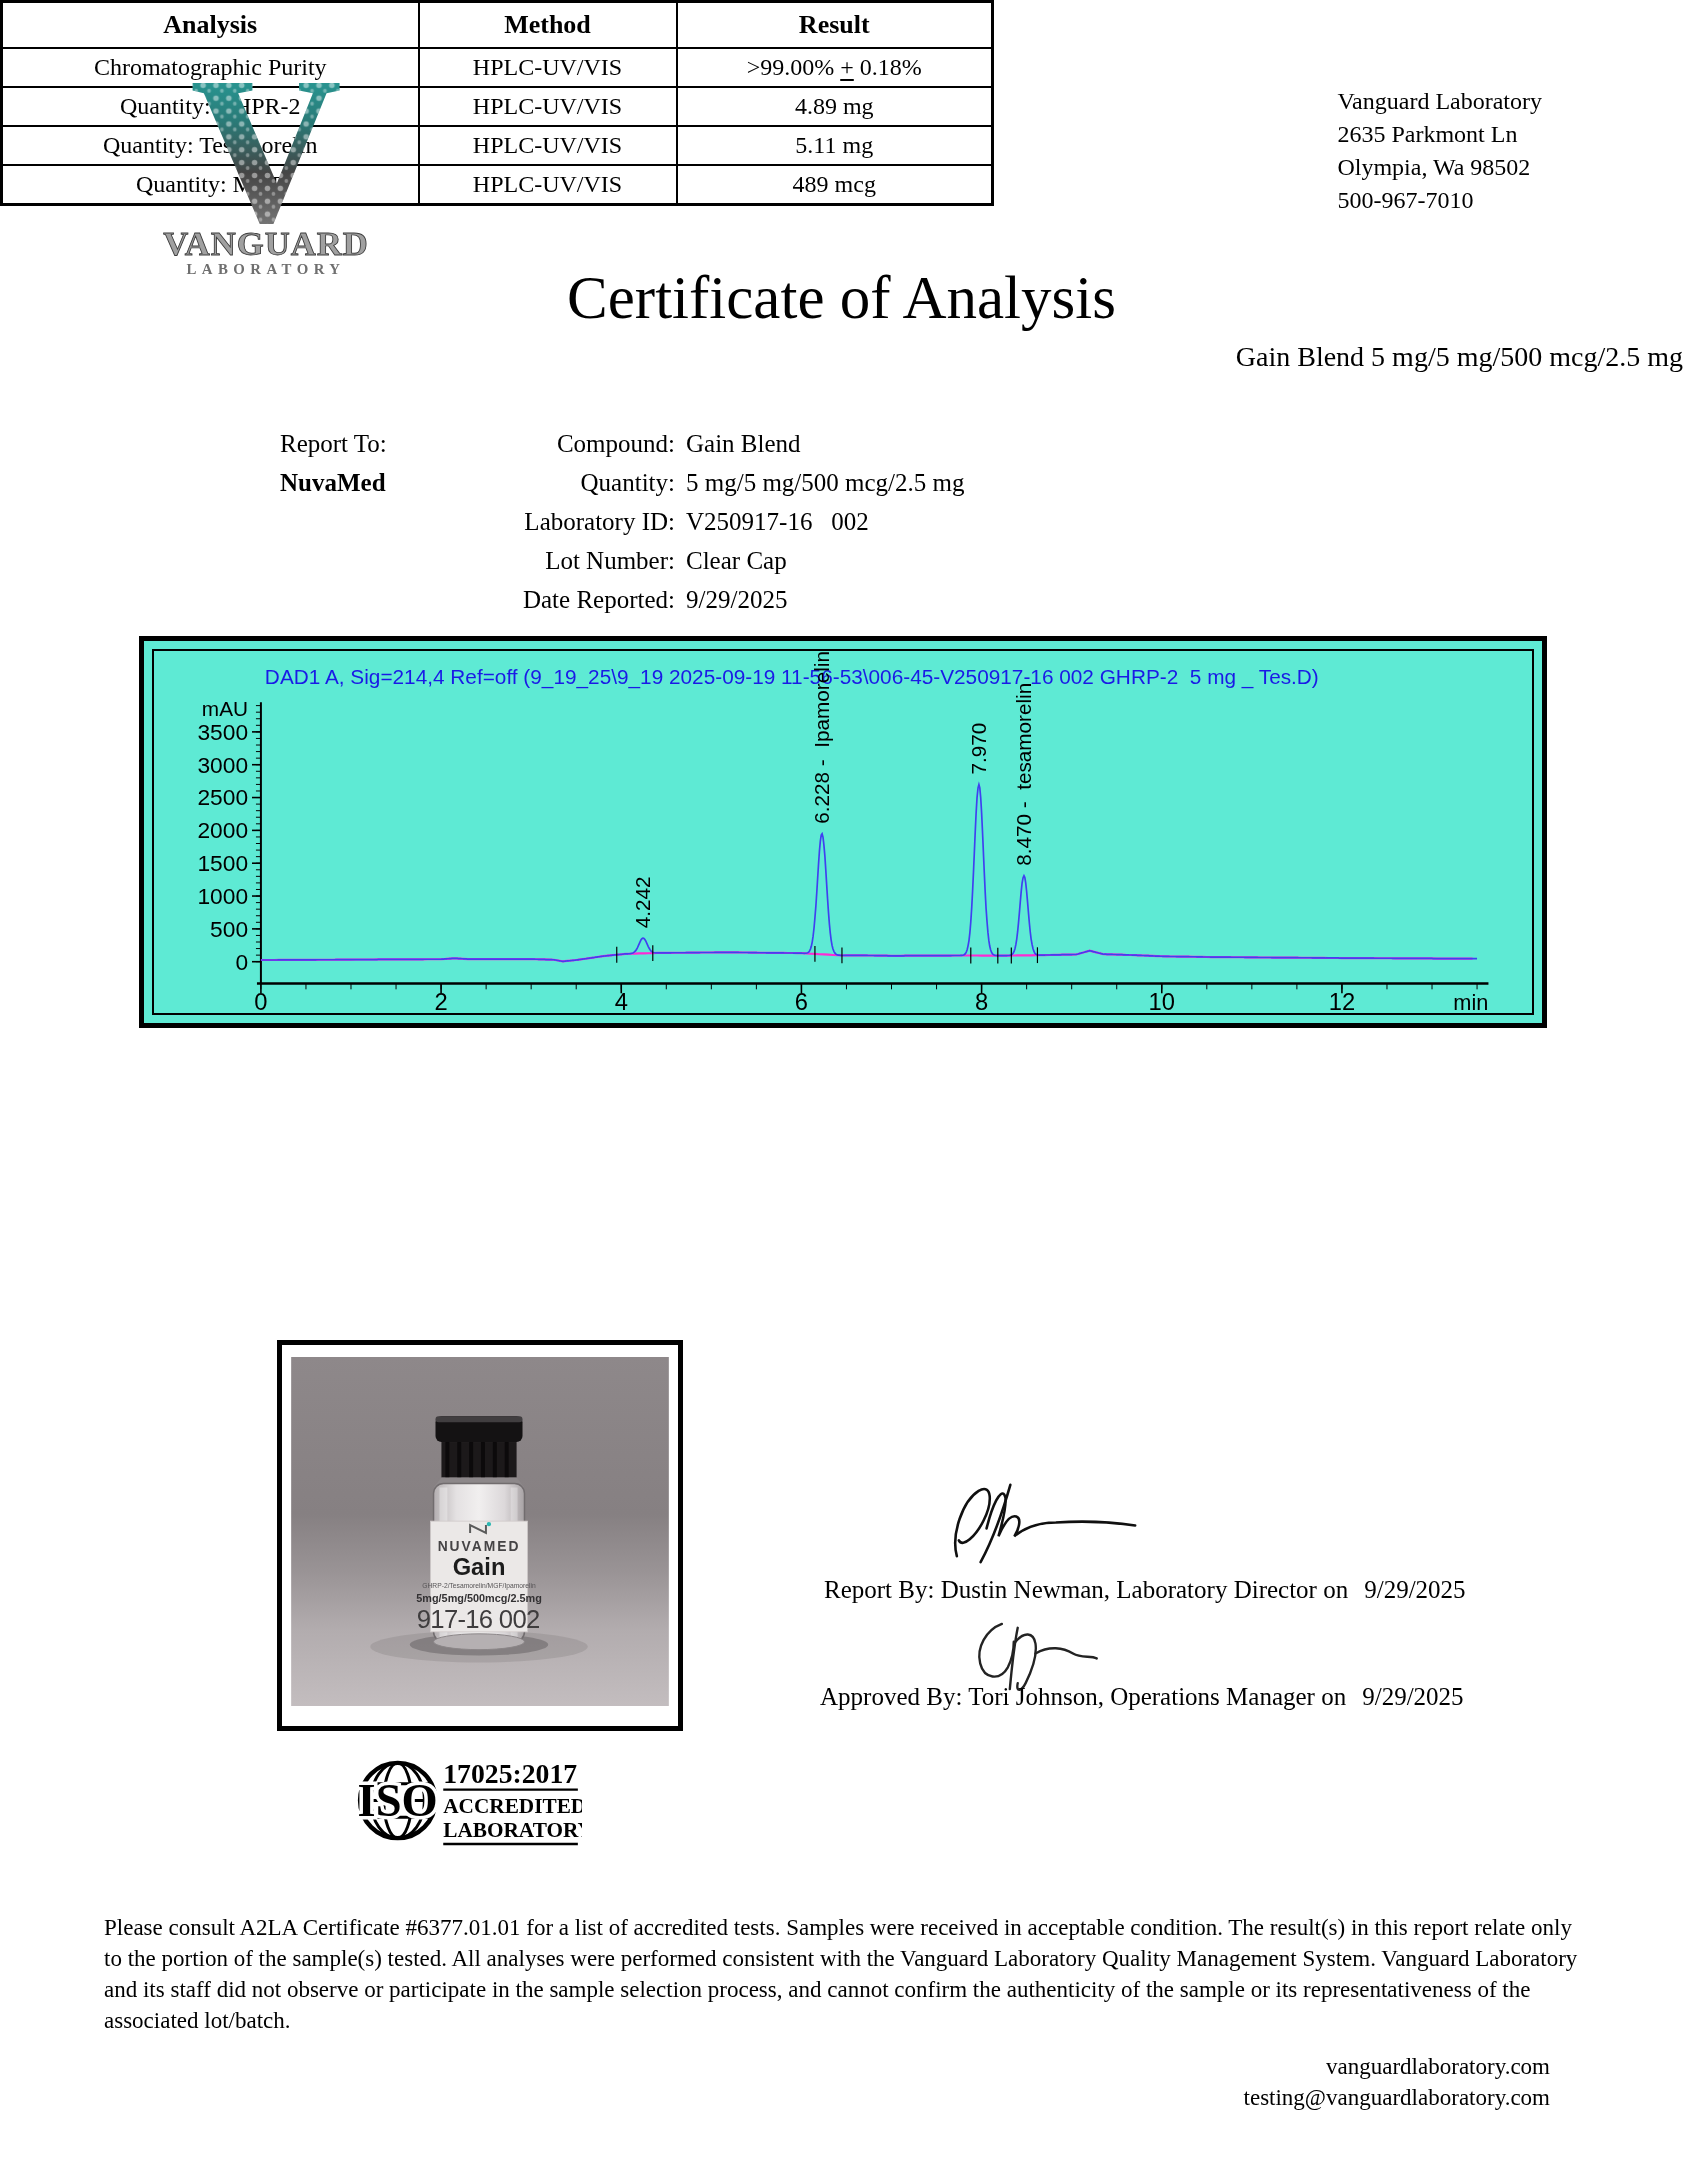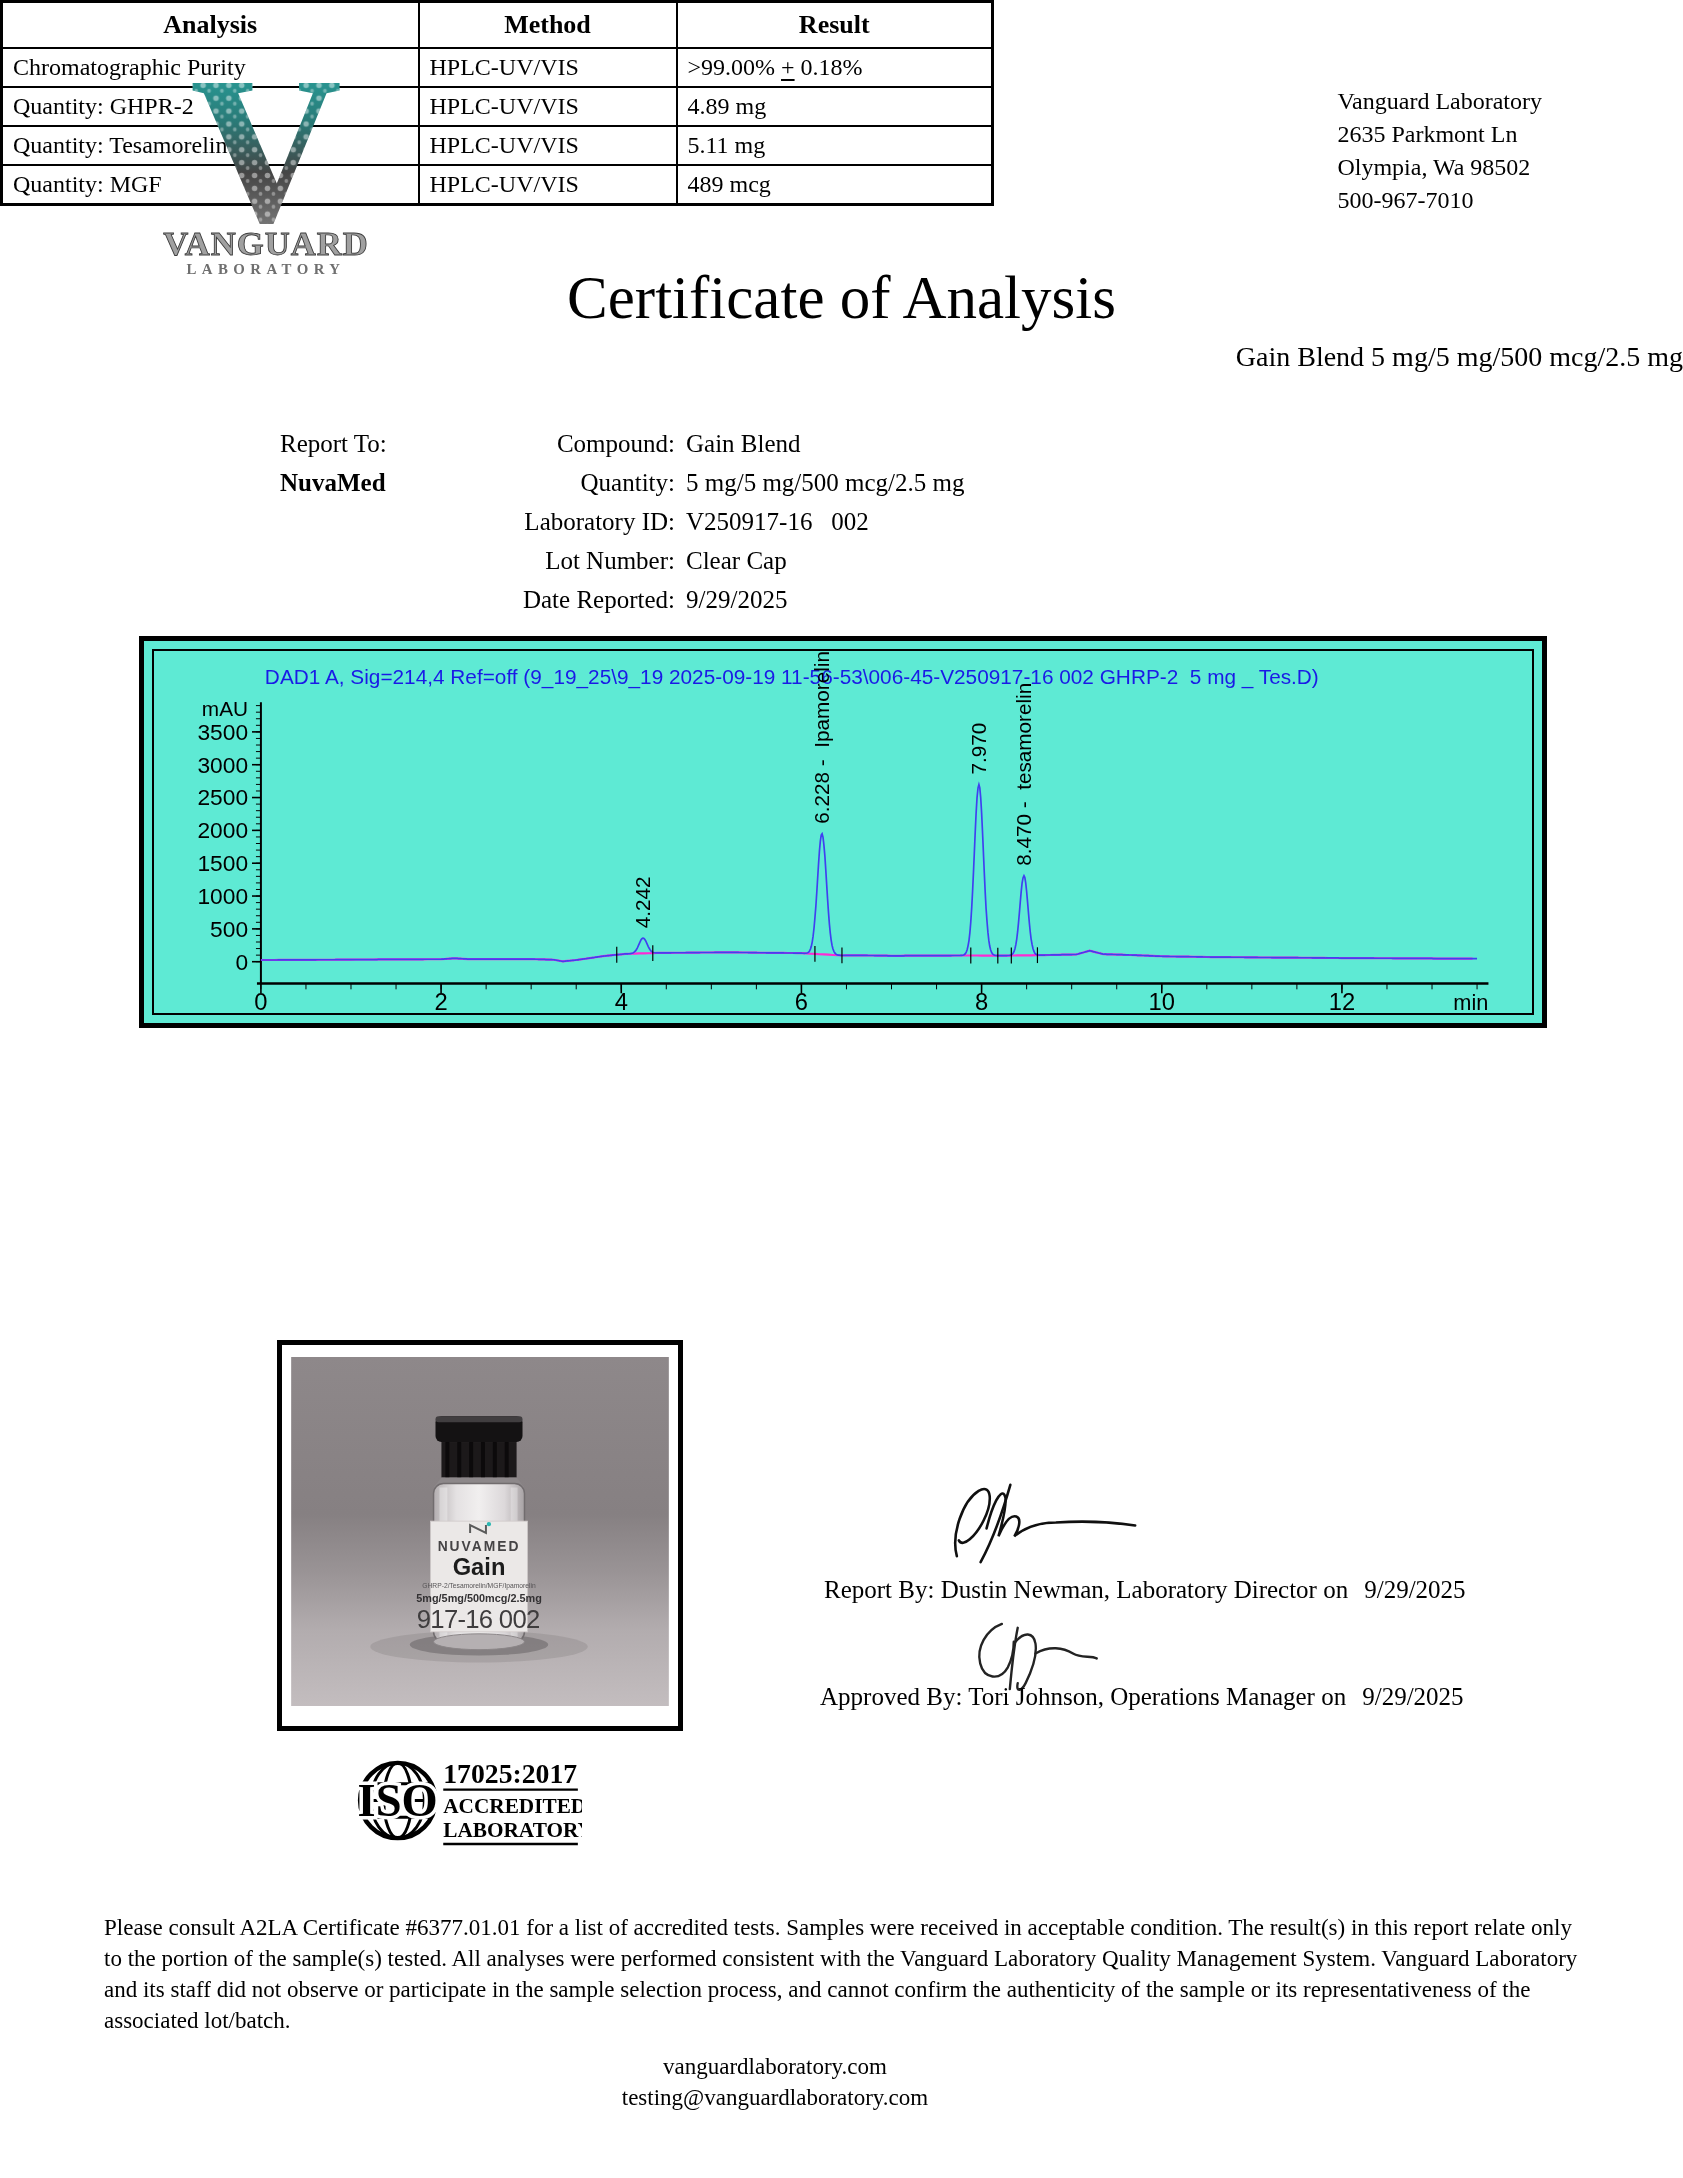--- a/index.html
+++ b/index.html
@@ -18,42 +18,42 @@
   .info-row .lbl{width:279px;text-align:right;white-space:pre-wrap;}
   .info-row .val{margin-left:11px;white-space:pre-wrap;}
   
   .chart-frame{top:636px;left:139px;width:1408px;height:392px;border:5px solid #000;
                box-sizing:border-box;padding:8px;background:#5eead4;}
   .chart-inner{width:100%;height:100%;border:2px solid #000;box-sizing:border-box;}
   #chrom{display:block;width:100%;height:100%;}
   #chrom text{font-family:"Liberation Sans",sans-serif;}
   
   .results{top:1071px;left:272px;border-collapse:collapse;border:3px solid #000;
-           font-size:24px;}
+           font-size:24px;text-align:center;}
   .results th{border:2px solid #000;font-size:26px;font-weight:bold;height:44px;padding:0 10px;}
   .results td{border:2px solid #000;height:37px;padding:0 10px;white-space:pre-wrap;}
   .pm{text-decoration:underline;text-underline-offset:4px;}
   
   .vial-frame{top:1340px;left:277px;width:406px;height:391px;border:5px solid #000;
               box-sizing:border-box;background:#fff;}
   .vial-frame svg{display:block;margin:12px auto 0 auto;}
   
   .sig1{top:1469px;left:941px;}
   .sig2{top:1612px;left:968px;}
   .byline{font-size:25px;white-space:nowrap;}
   .byline .date{margin-left:16px;}
   .report-line{top:1576px;left:824px;}
   .approve-line{top:1683px;left:820px;}
   
   .iso{top:1752px;left:352px;}
   .iso text{font-family:"Liberation Serif",serif;font-weight:bold;}
   
   .disclaimer{top:1912px;left:104px;width:1475px;text-align:left;
               font-size:23px;line-height:31px;}
-  .footer{top:2051px;left:0;width:1550px;text-align:center;font-size:23px;line-height:31px;}
+  .footer{top:2051px;left:0;width:1550px;text-align:right;font-size:23px;line-height:31px;}
 </style>
 </head>
 <body>
 
 <div class="page">
 
   <svg class="abs" style="top:69px;left:161px;" width="210" height="213" viewBox="0 0 212 215">
     <defs>
       <linearGradient id="vg" x1="0" y1="0" x2="0" y2="1">
         <stop offset="0" stop-color="#25b4af"></stop>

